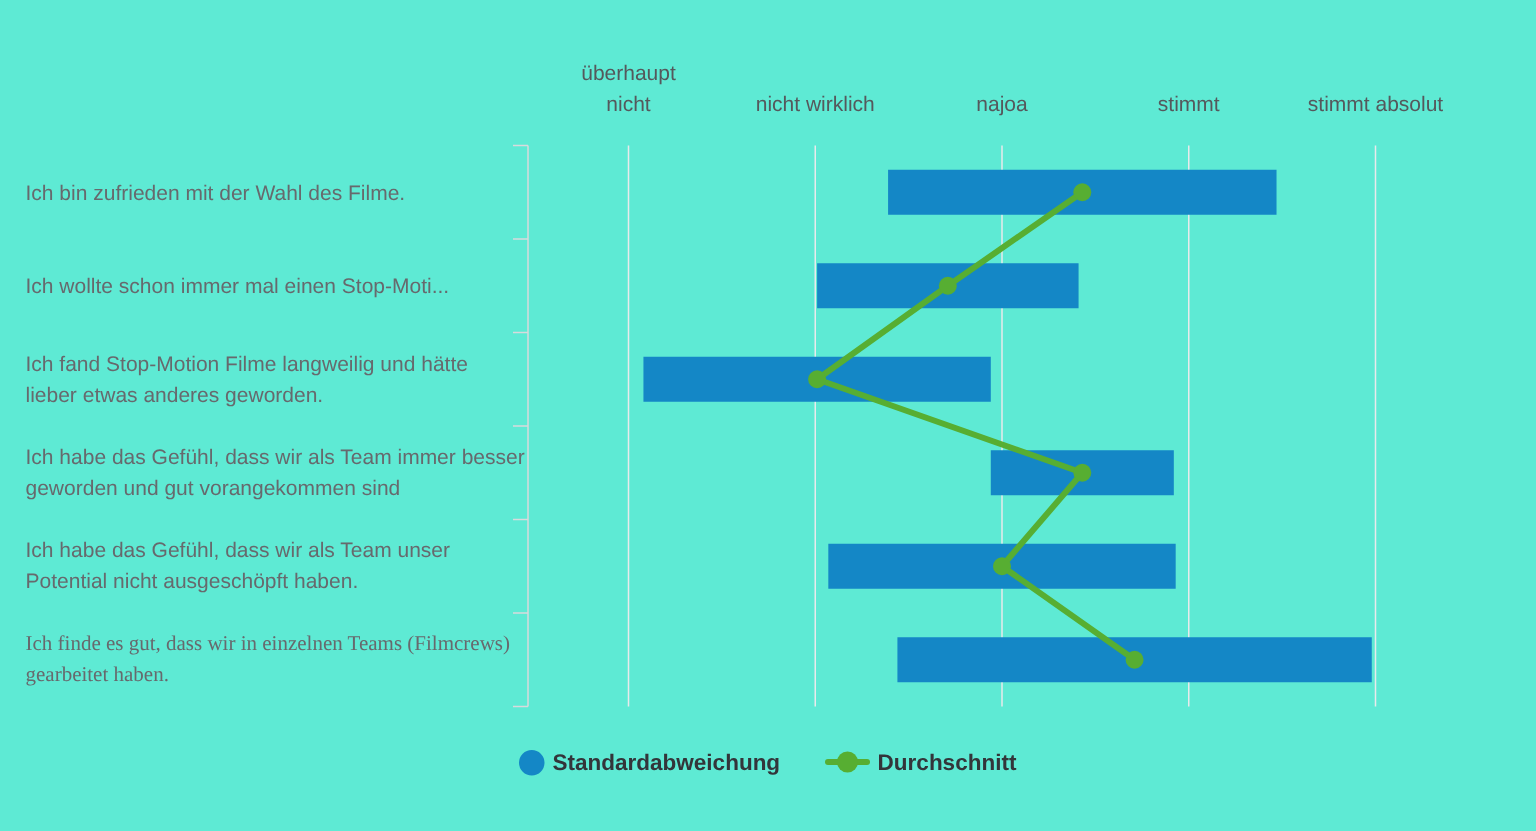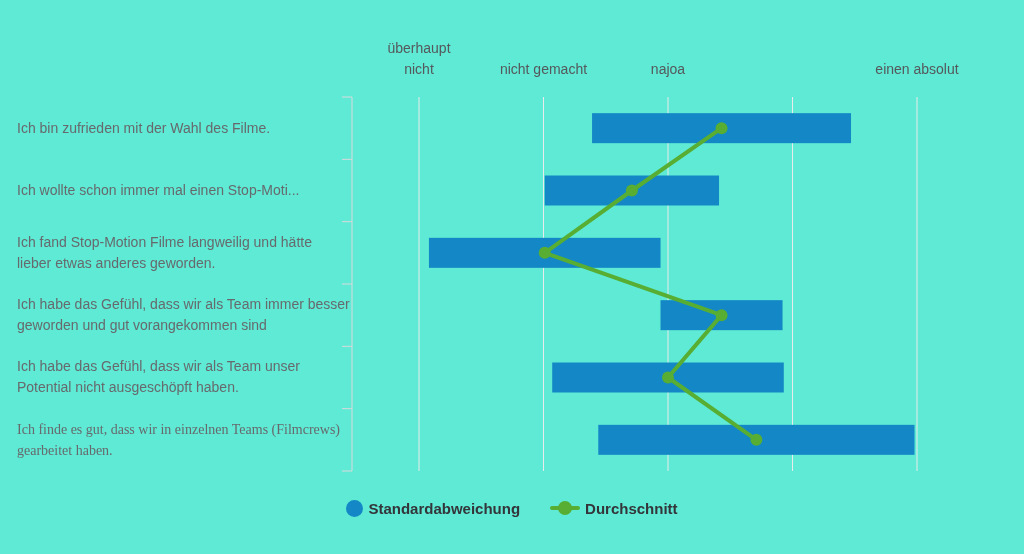--- a/index.html
+++ b/index.html
@@ -63,23 +63,24 @@
       <circle cx="721.5350000000001" cy="128.16666666666666" r="6" fill="#57ae32"></circle>
       <circle cx="631.895" cy="190.5" r="6" fill="#57ae32"></circle>
       <circle cx="544.745" cy="252.83333333333334" r="6" fill="#57ae32"></circle>
       <circle cx="721.5350000000001" cy="315.1666666666667" r="6" fill="#57ae32"></circle>
       <circle cx="668" cy="377.5" r="6" fill="#57ae32"></circle>
       <circle cx="756.395" cy="439.83333333333337" r="6" fill="#57ae32"></circle>
     </svg>
   <div id="x-labels">
       <div class="xlabel" style="left: 359px;">überhaupt
 nicht</div>
-      <div class="xlabel" style="left: 483.5px;">nicht gemacht</div>
+      <div class="xlabel" style="left: 483.5px;">nicht wirklich</div>
       <div class="xlabel" style="left: 608px;">najoa</div>
-      <div class="xlabel" style="left: 857px;">einen absolut</div>
+      <div class="xlabel" style="left: 732.5px;">stimmt</div>
+      <div class="xlabel" style="left: 857px;">stimmt absolut</div>
     </div>
   <div id="cat-labels">
       <div class="cat" style="top: 97px; height: 62.3333px;">Ich bin zufrieden mit der Wahl des Filme.</div>
       <div class="cat" style="top: 159.333px; height: 62.3333px;">Ich wollte schon immer mal einen Stop-Moti...</div>
       <div class="cat" style="top: 221.667px; height: 62.3333px;">Ich fand Stop-Motion Filme langweilig und hätte lieber etwas anderes geworden.</div>
       <div class="cat" style="top: 284px; height: 62.3333px;">Ich habe das Gefühl, dass wir als Team immer besser geworden und gut vorangekommen sind</div>
       <div class="cat" style="top: 346.333px; height: 62.3333px;">Ich habe das Gefühl, dass wir als Team unser Potential nicht ausgeschöpft haben.</div>
       <div class="cat" style="top: 408.667px; height: 62.3333px; font-family: Liberation Serif, serif;">Ich finde es gut, dass wir in einzelnen Teams (Filmcrews) gearbeitet haben.</div>
     </div>
 

